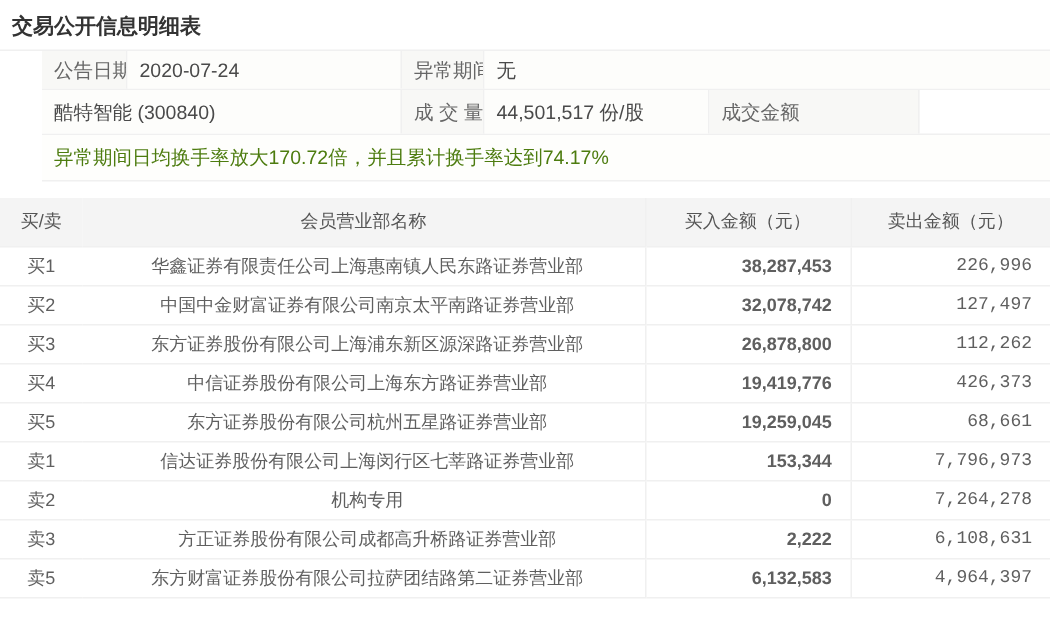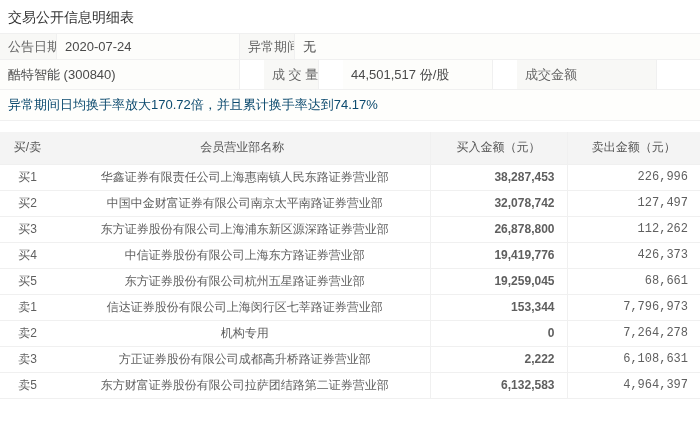--- a/index.html
+++ b/index.html
@@ -10,43 +10,43 @@
     --title-color:#333333;
     --label-color:#666666;
     --value-color:#4a4a4a;
     --text-color:#5f5f5f;
   }
   *{margin:0;padding:0;box-sizing:border-box;}
   html,body{width:700px;height:424px;overflow:hidden;background:#ffffff;
     font-family:"Liberation Sans","DejaVu Sans",sans-serif;}
   .page{width:700px;height:424px;position:relative;}
 
-  .title{font-size:14px;font-weight:normal;color:var(--title-color);
+  .title{font-size:14px;font-weight:bold;color:var(--title-color);
     padding:9px 0 0 8px;height:25px;line-height:17px;}
 
   
   .info{margin-top:8px;border-top:1px solid var(--border);font-size:13px;}
-  .irow{display:flex;align-items:flex-start;border-bottom:1px solid var(--border);}
+  .irow{display:flex;align-items:flex-start;border-bottom:1px solid var(--border);margin-left:28px;}
   .r1{height:26px;}
-  .r2{height:30px;gap:24px;}
+  .r2{height:30px;}
   .r3{height:31px;}
   .cell{height:100%;display:flex;align-items:center;padding-left:8px;overflow:hidden;
     white-space:nowrap;}
   .cell.label{background:var(--label-bg);color:var(--label-color);
     border-right:1px solid var(--border);}
   .cell.value{background:var(--value-bg);color:var(--value-color);
     border-right:1px solid var(--border);}
   .cell.grow{flex:1;border-right:none;}
   .w-datelabel{width:57px;}
   .w-datevalue{width:183px;}
   .w-midlabel{width:55px;}
   .w-stock{width:240px;}
   .w-volvalue{width:150px;}
   .w-amtlabel{width:140px;background:var(--label-bg);color:var(--label-color);}
-  .note{flex:1;color:#0c4a6e;background:#fefefc;}
+  .note{flex:1;color:#4d7c0f;background:#fefefc;}
 
   
   .main-table{width:700px;margin-top:11px;border-collapse:collapse;table-layout:fixed;
     font-size:12px;color:var(--text-color);}
   .main-table th{background:var(--header-bg);height:32px;font-weight:normal;
     color:#555555;text-align:center;border-bottom:1px solid var(--border);}
   .main-table td{height:26px;border-bottom:1px solid var(--border);
     white-space:nowrap;overflow:hidden;}
   .col-side{width:55px;text-align:center;}
   .col-name{width:375px;text-align:center;padding-left:5px;}

